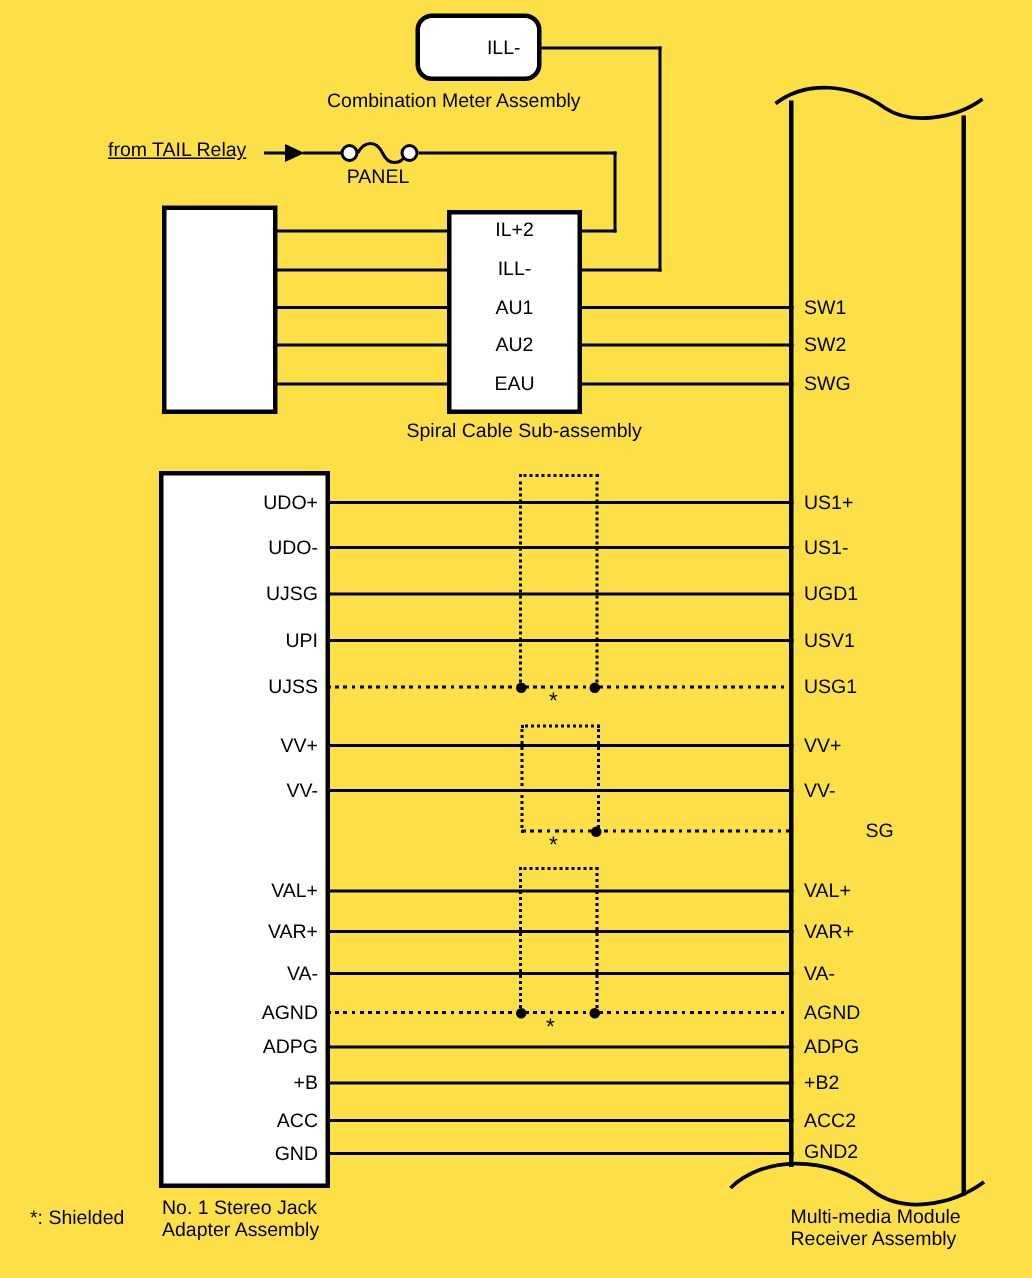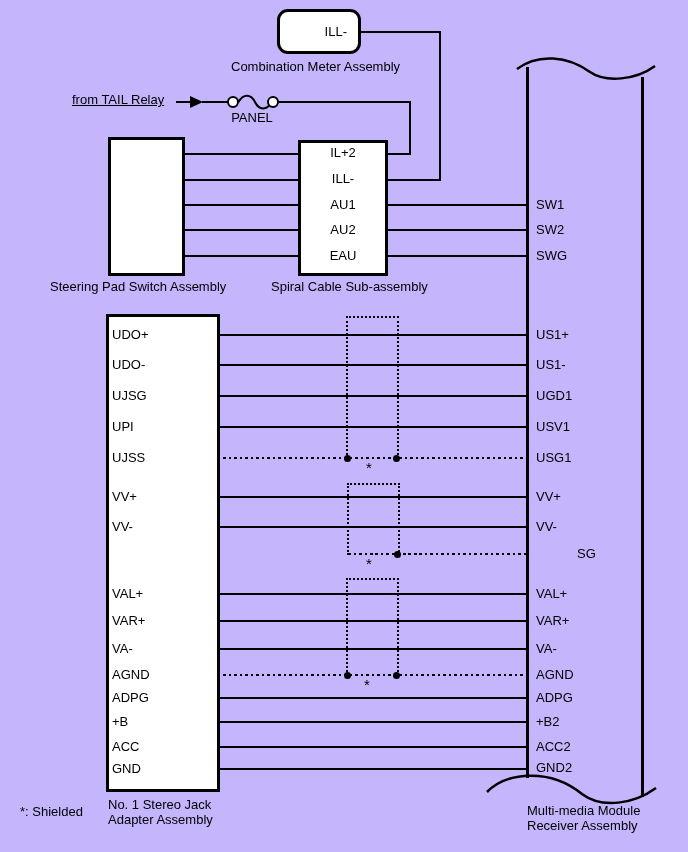--- a/index.html
+++ b/index.html
@@ -1,62 +1,61 @@
 <!DOCTYPE html>
 <html><head>
 <meta charset="utf-8">
 <style>
   html,body{margin:0;padding:0;background:#fff;}
   #stage{
-    position:relative;width:688px;height:852px;background:#c4b5fd;
+    position:relative;width:688px;height:852px;background:#fde047;
     font-family:"Liberation Sans", sans-serif;color:#000;overflow:hidden;
   }
   .lbl{position:absolute;font-size:13px;line-height:16px;white-space:nowrap;color:#000;}
   .ctr{text-align:center;}
-  .rgt{}
+  .rgt{text-align:right;}
   .box{position:absolute;border:3px solid #000;background:#fff;box-sizing:border-box;}
   .wire{position:absolute;height:2px;background:#000;}
   .vwire{position:absolute;width:2px;background:#000;}
   .dwire{position:absolute;height:2px;background:repeating-linear-gradient(to right,#000 0 2.5px,transparent 2.5px 5.5px);}
   .shield{position:absolute;border:2px dotted #000;border-bottom:none;box-sizing:border-box;background:transparent;}
   .dot{position:absolute;width:7px;height:7px;border-radius:50%;background:#000;}
   .star{position:absolute;font-size:15px;line-height:12px;color:#000;}
   .arrow{position:absolute;width:0;height:0;border-left:13px solid #000;border-top:6px solid transparent;border-bottom:6px solid transparent;}
   svg{position:absolute;}
 </style>
 </head>
 <body>
 
 <div id="stage">
 
   <div class="box" style="left:277px;top:9px;width:84px;height:45px;border-radius:11px;display:flex;align-items:center;justify-content:flex-end;padding-right:11px;">
     <span class="lbl" style="position:static;">ILL-</span>
   </div>
-  <div class="lbl" style="left:218px;top:59px;margin-left:13px;">Combination Meter Assembly</div>
+  <div class="lbl" style="left:218px;top:59px;">Combination Meter Assembly</div>
 
   <div class="wire" style="left:360px;top:31px;width:81px;"></div>
   <div class="vwire" style="left:439px;top:31px;height:150px;"></div>
   <div class="wire" style="left:388px;top:179px;width:53px;"></div>
 
   <div class="lbl" style="left:72px;top:92px;text-decoration:underline;">from TAIL Relay</div>
   <div class="wire" style="left:176px;top:101px;width:16px;"></div>
   <div class="arrow" style="left:190px;top:96px;"></div>
   <div class="wire" style="left:202px;top:101px;width:26px;"></div>
   <svg style="left:224px;top:91px;" width="58" height="22" viewBox="0 0 58 22">
     <path d="M14.5 11 C 19 2.5, 27 2.5, 31 11 C 35 19.5, 43 19.5, 47.5 11" fill="none" stroke="#000" stroke-width="2"></path>
     <circle cx="9" cy="11" r="5" fill="#fff" stroke="#000" stroke-width="2"></circle>
     <circle cx="49" cy="11" r="5" fill="#fff" stroke="#000" stroke-width="2"></circle>
   </svg>
   <div class="lbl ctr" style="left:222px;top:110px;width:60px;">PANEL</div>
   <div class="wire" style="left:279px;top:101px;width:132px;"></div>
   <div class="vwire" style="left:409px;top:101px;height:54px;"></div>
   <div class="wire" style="left:388px;top:153px;width:23px;"></div>
 
   <div class="box" style="left:108px;top:137px;width:77px;height:139px;"></div>
-  <div class="lbl" style="left:50px;top:279px;">Steering Pad Switch Assembly</div>
 
   <div class="wire" style="left:183px;top:153px;width:117px;"></div>
   <div class="wire" style="left:183px;top:179px;width:117px;"></div>
   <div class="wire" style="left:183px;top:204px;width:117px;"></div>
   <div class="wire" style="left:183px;top:229px;width:117px;"></div>
   <div class="wire" style="left:183px;top:255px;width:117px;"></div>
 
   <div class="box" style="left:298px;top:140px;width:90px;height:136px;"></div>
   <div class="lbl ctr" style="left:298px;top:145px;width:90px;">IL+2</div>
   <div class="lbl ctr" style="left:298px;top:171px;width:90px;">ILL-</div>

